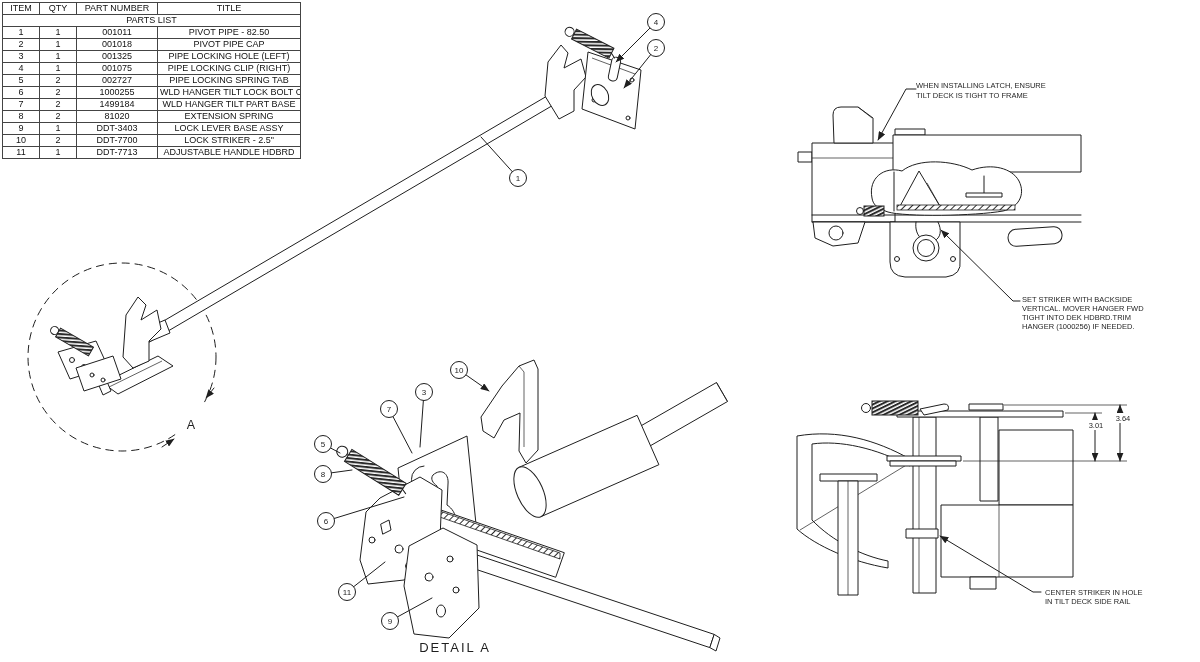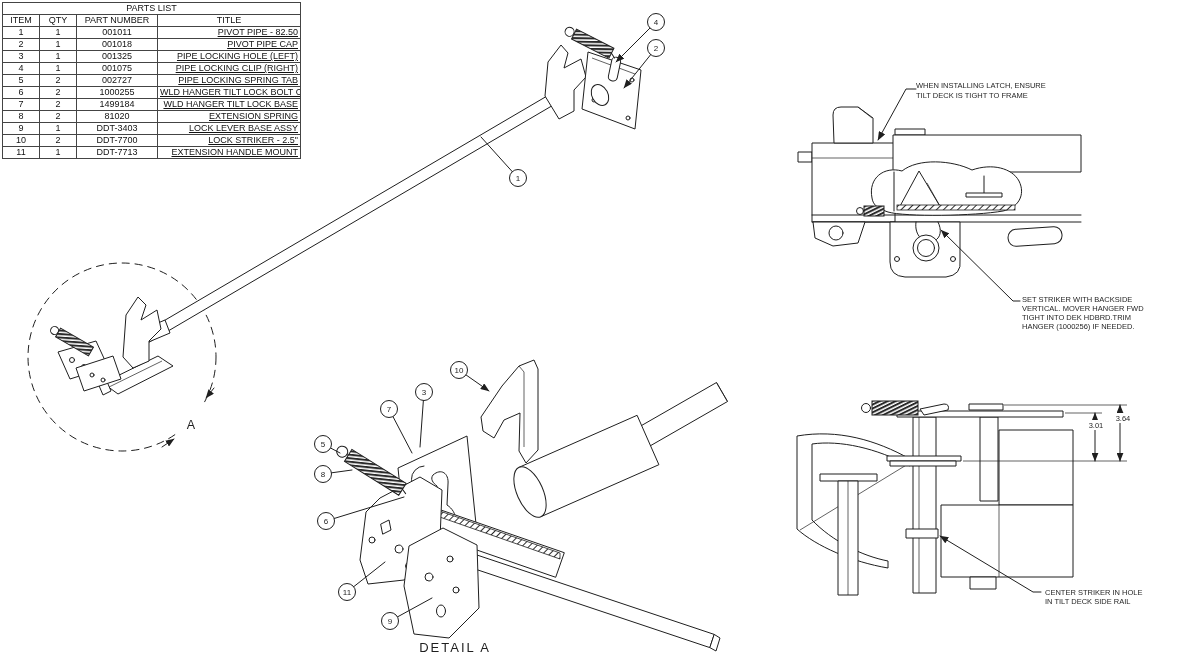--- a/index.html
+++ b/index.html
@@ -18,21 +18,21 @@
   .t7{font-size:7.5px;}
   .t8{font-size:8px;}
   .t12{font-size:12.5px;}
   .t13{font-size:13px;letter-spacing:2px;}
   
   #parts{position:absolute;left:2px;top:2px;width:298px;border-collapse:collapse;
          background:#fff;font-size:9px;color:#111;table-layout:fixed;}
   #parts th,#parts td{border:1px solid #444;padding:0 2px;height:11px;line-height:11px;
          overflow:hidden;white-space:nowrap;font-weight:normal;}
   #parts .c{text-align:center;}
-  #parts .l{text-align:right;text-decoration:underline;}
+  #parts .l{text-align:center;}
 </style>
 </head>
 <body>
 
 <div id="stage">
 
 <svg width="1200" height="662" viewBox="0 0 1200 662">
   <defs>
     <pattern id="coil" width="3.5" height="3.5" patternUnits="userSpaceOnUse" patternTransform="rotate(64)">
       <rect width="3.5" height="3.5" fill="#ffffff"></rect>
@@ -273,29 +273,29 @@
 
 <table id="parts">
   <colgroup>
         <col style="width:37px">
         <col style="width:37px">
         <col style="width:81px">
         <col style="width:143px">
       </colgroup>
   <tbody>
         <tr>
-    <th colspan="4" class="c">PARTS LIST</th>
-  </tr>
-  <tr>
     <th class="c">ITEM</th>
     <th class="c">QTY</th>
     <th class="c">PART NUMBER</th>
     <th class="c">TITLE</th>
   </tr>
   <tr>
+    <th colspan="4" class="c">PARTS LIST</th>
+  </tr>
+  <tr>
     <td class="c">1</td>
     <td class="c">1</td>
     <td class="c">001011</td>
     <td class="l">PIVOT PIPE - 82.50</td>
   </tr>
   <tr>
     <td class="c">2</td>
     <td class="c">1</td>
     <td class="c">001018</td>
     <td class="l">PIVOT PIPE CAP</td>
@@ -321,21 +321,21 @@
   <tr>
     <td class="c">6</td>
     <td class="c">2</td>
     <td class="c">1000255</td>
     <td class="l">WLD HANGER TILT LOCK BOLT ON</td>
   </tr>
   <tr>
     <td class="c">7</td>
     <td class="c">2</td>
     <td class="c">1499184</td>
-    <td class="l">WLD HANGER TILT LOCK BASE</td>
+    <td class="l">WLD HANGER TILT PART BASE</td>
   </tr>
   <tr>
     <td class="c">8</td>
     <td class="c">2</td>
     <td class="c">81020</td>
     <td class="l">EXTENSION SPRING</td>
   </tr>
   <tr>
     <td class="c">9</td>
     <td class="c">1</td>
@@ -345,18 +345,18 @@
   <tr>
     <td class="c">10</td>
     <td class="c">2</td>
     <td class="c">DDT-7700</td>
     <td class="l">LOCK STRIKER - 2.5"</td>
   </tr>
   <tr>
     <td class="c">11</td>
     <td class="c">1</td>
     <td class="c">DDT-7713</td>
-    <td class="l">EXTENSION HANDLE MOUNT</td>
+    <td class="l">ADJUSTABLE HANDLE HDBRD</td>
   </tr>
 </tbody>
     </table>
 
 </div>
 
 </body></html>

